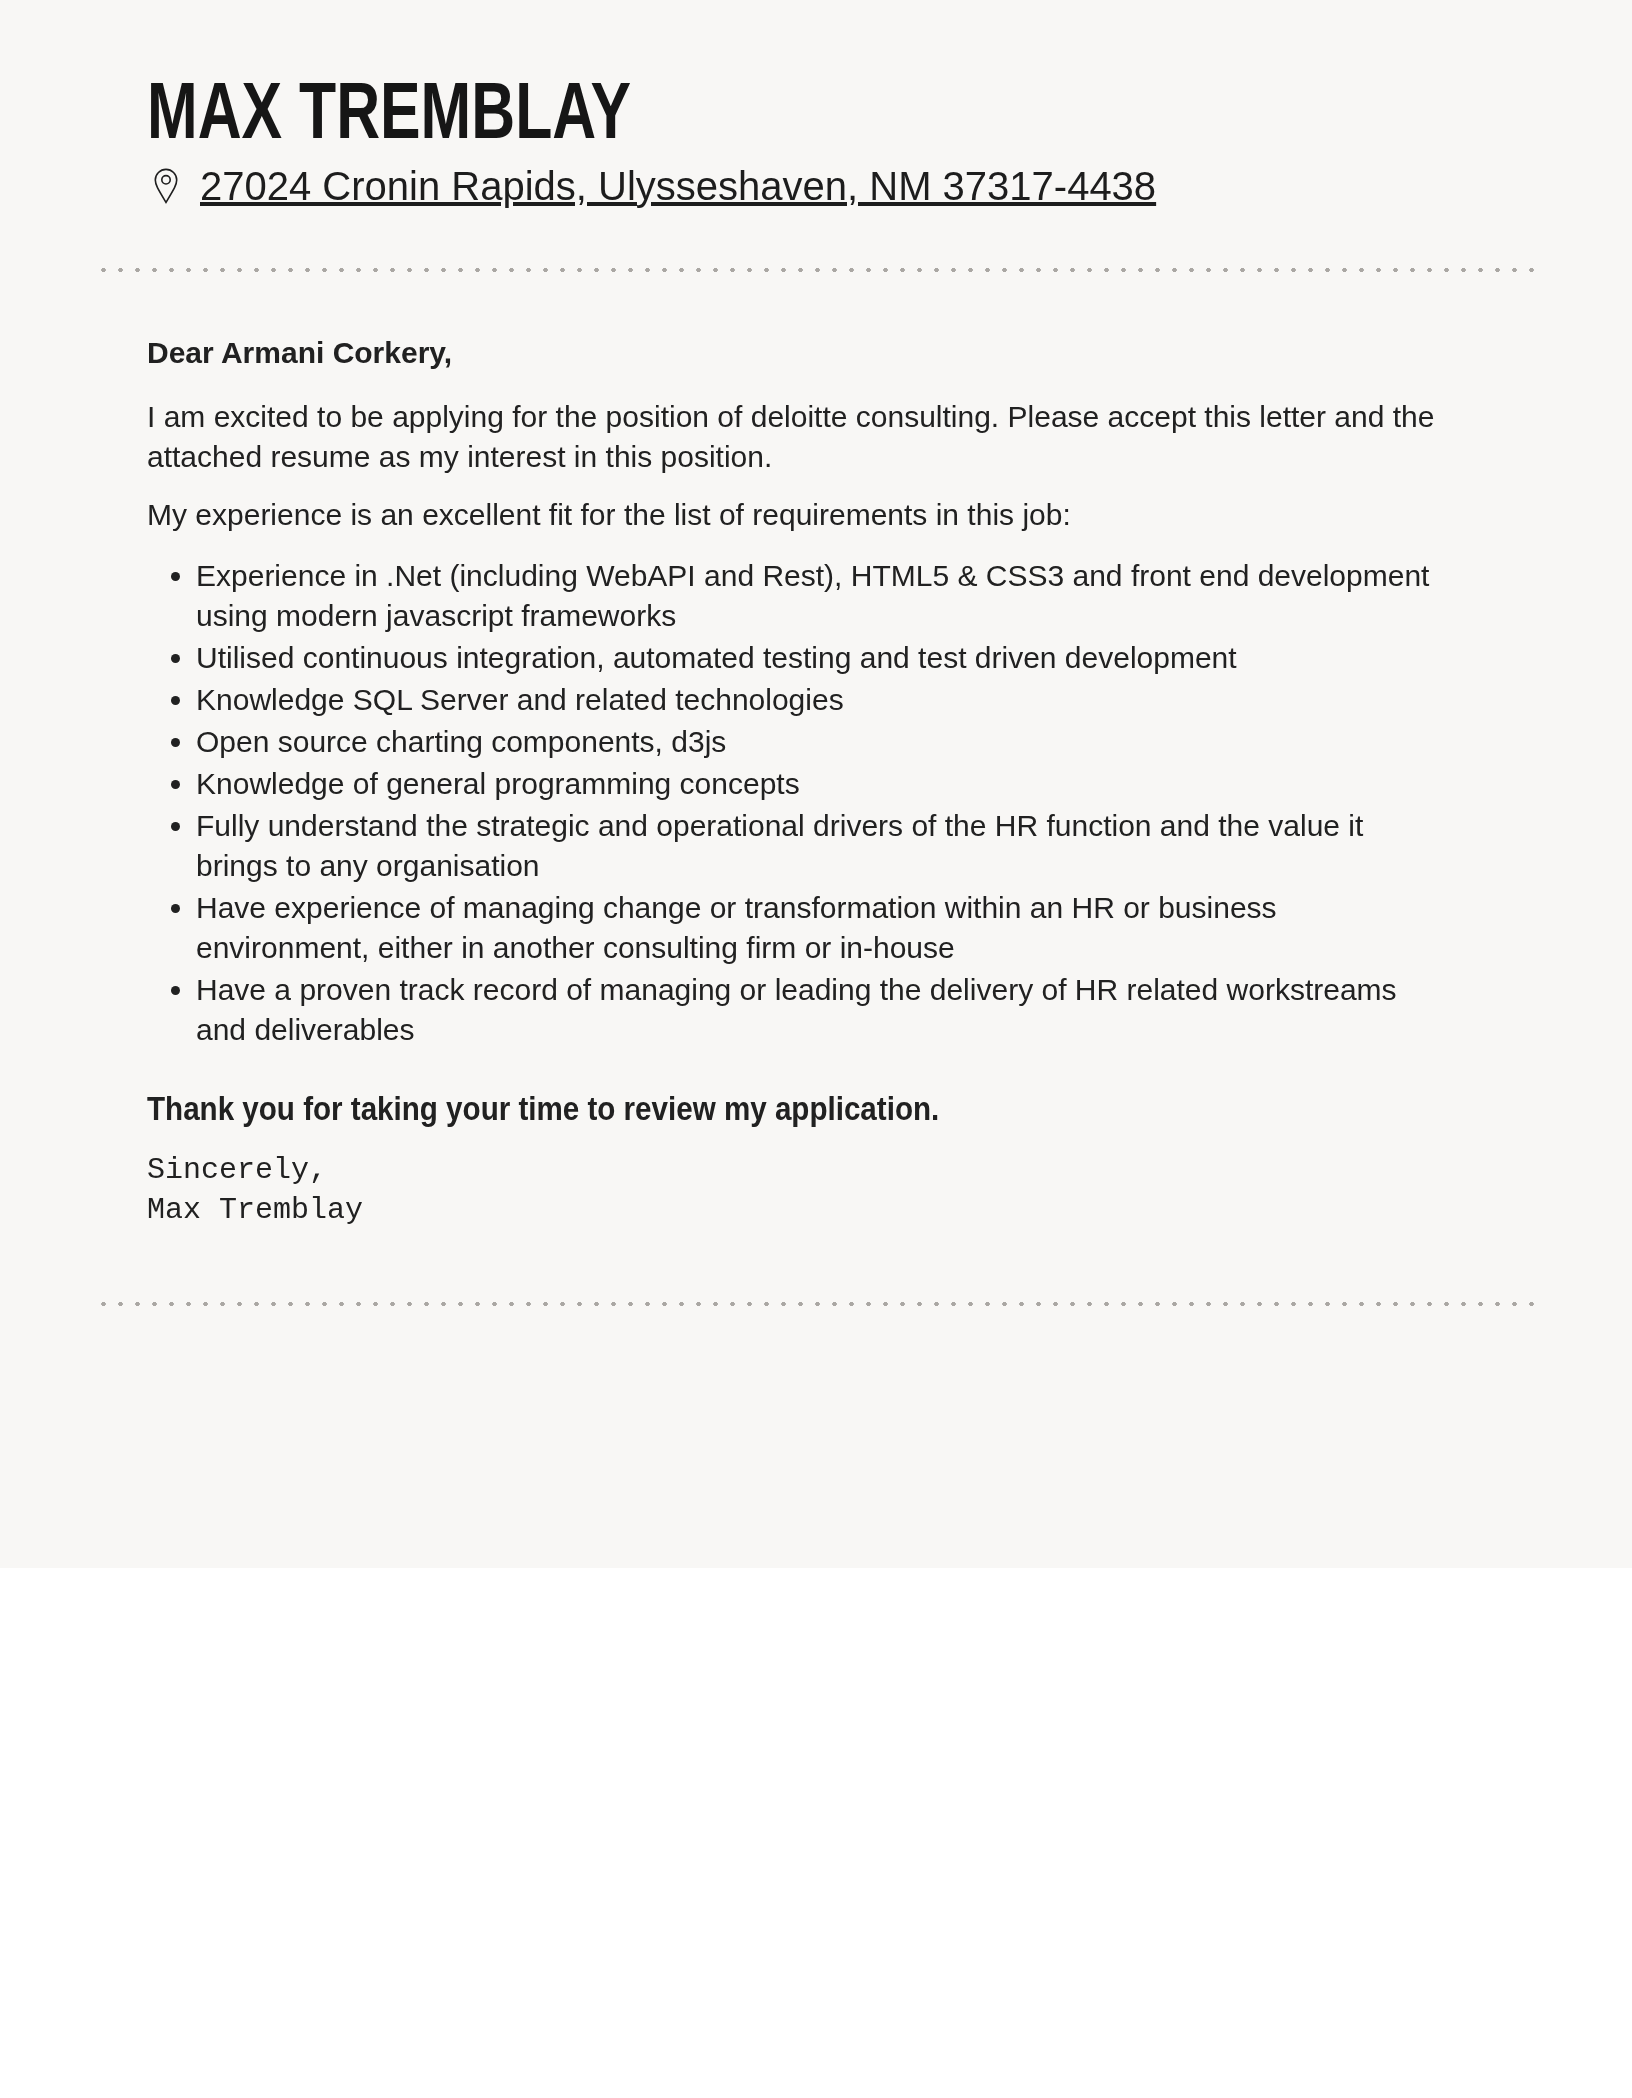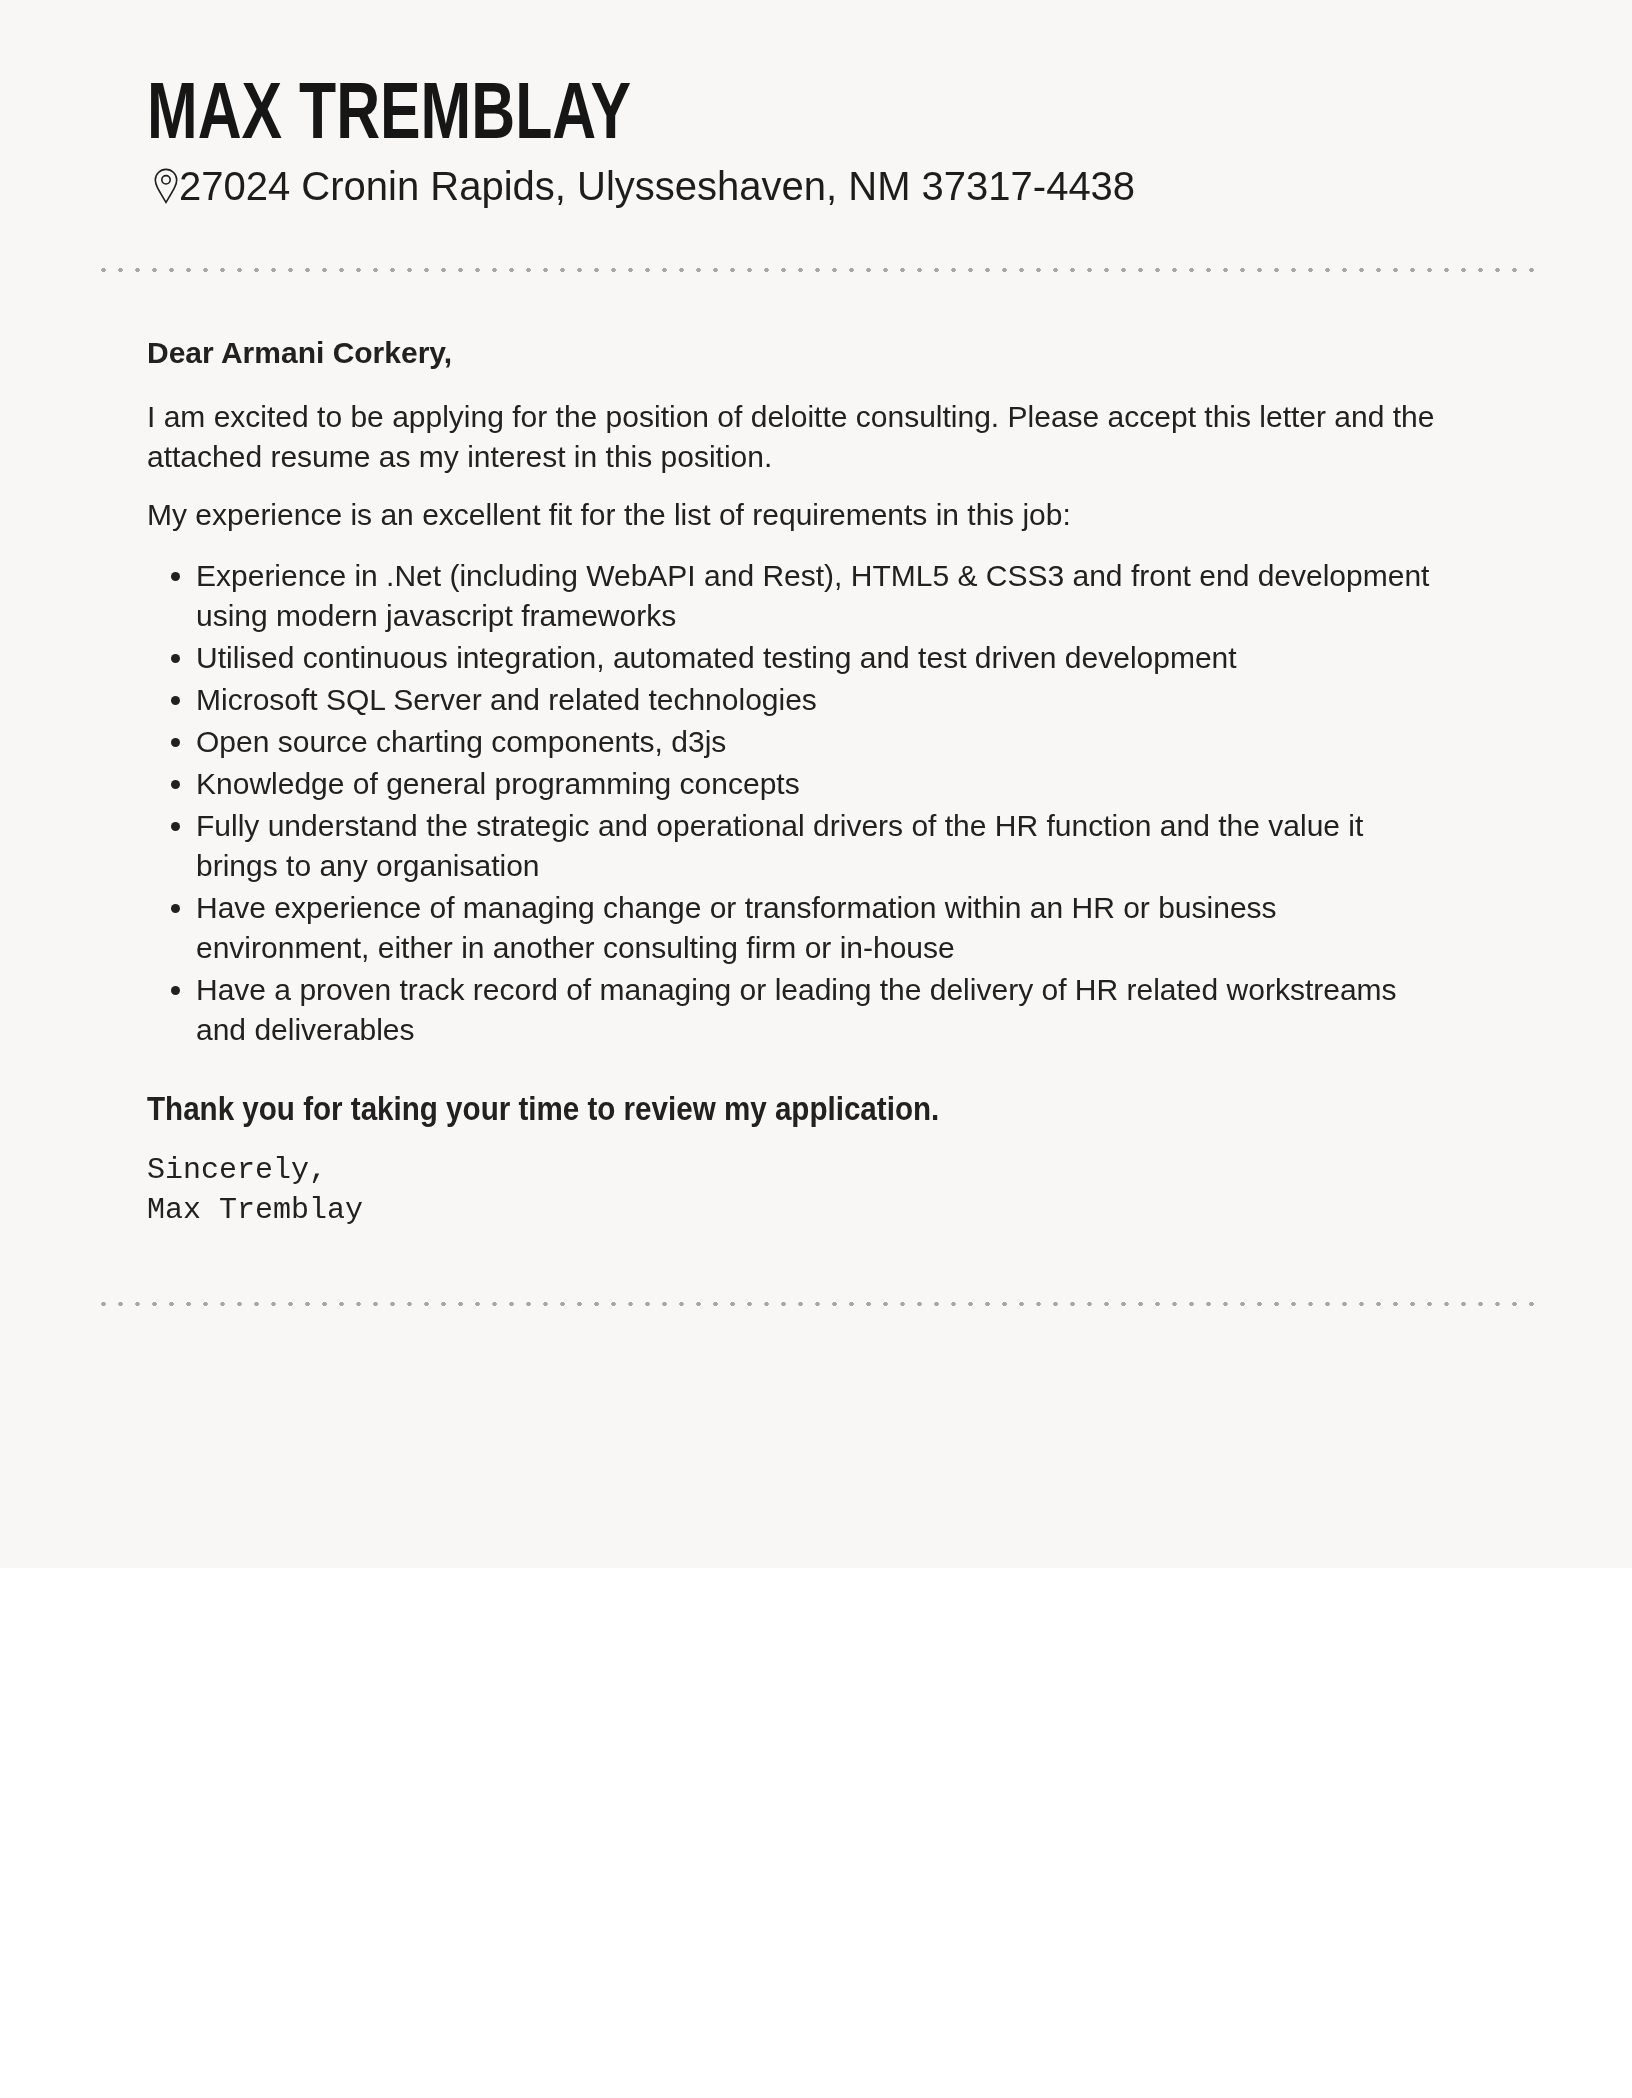--- a/index.html
+++ b/index.html
@@ -28,25 +28,27 @@
     font-weight: 700;
     color: var(--heading);
     letter-spacing: 0;
     white-space: nowrap;
     transform: scaleX(0.76);
     transform-origin: left center;
   }
   .address-row {
     display: flex;
     align-items: center;
+    gap: 21px;
     height: 48px;
     margin: 10px 0 0 58px;
     font-size: 40px;
     color: #1d1d1d;
     white-space: nowrap;
+    text-decoration: underline;
   }
   .pin { display: flex; align-items: center; }
   .pin svg { display: block; }
   .divider {
     height: 4px;
     margin-top: 58px;
     background-image: radial-gradient(circle, var(--dot) 2px, rgba(0,0,0,0) 2.5px);
     background-size: 17px 4px;
     background-repeat: repeat-x;
     background-position: left center;
@@ -102,21 +104,21 @@
 
     <div class="divider top"></div>
 
     <main class="body">
       <p class="salutation">Dear Armani Corkery,</p>
       <p class="para-1">I am excited to be applying for the position of deloitte consulting. Please accept this letter and the attached resume as my interest in this position.</p>
       <p class="para-3">My experience is an excellent fit for the list of requirements in this job:</p>
       <ul class="reqs">
           <li>Experience in .Net (including WebAPI and Rest), HTML5 &amp; CSS3 and front end development using modern javascript frameworks</li>
           <li>Utilised continuous integration, automated testing and test driven development</li>
-          <li>Microsoft SQL Server and related technologies</li>
+          <li>Knowledge SQL Server and related technologies</li>
           <li>Open source charting components, d3js</li>
           <li>Knowledge of general programming concepts</li>
           <li>Fully understand the strategic and operational drivers of the HR function and the value it brings to any organisation</li>
           <li>Have experience of managing change or transformation within an HR or business environment, either in another consulting firm or in-house</li>
           <li>Have a proven track record of managing or leading the delivery of HR related workstreams and deliverables</li>
         </ul>
       <p class="thanks">Thank you for taking your time to review my application.</p>
       <p class="signoff">
         <span>Sincerely,</span><br>
         <span>Max Tremblay</span>

